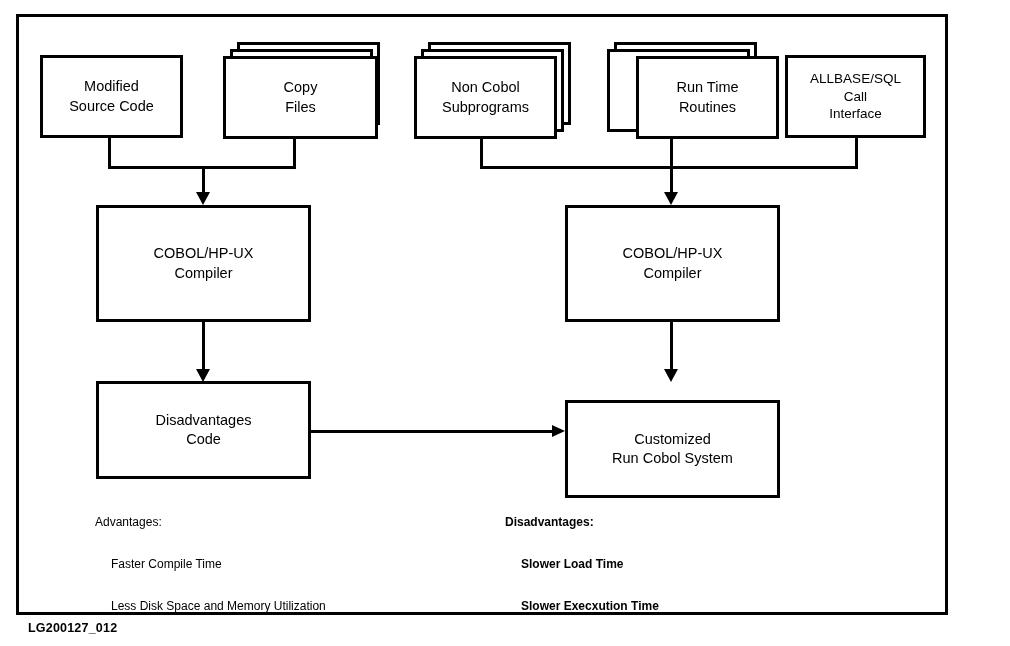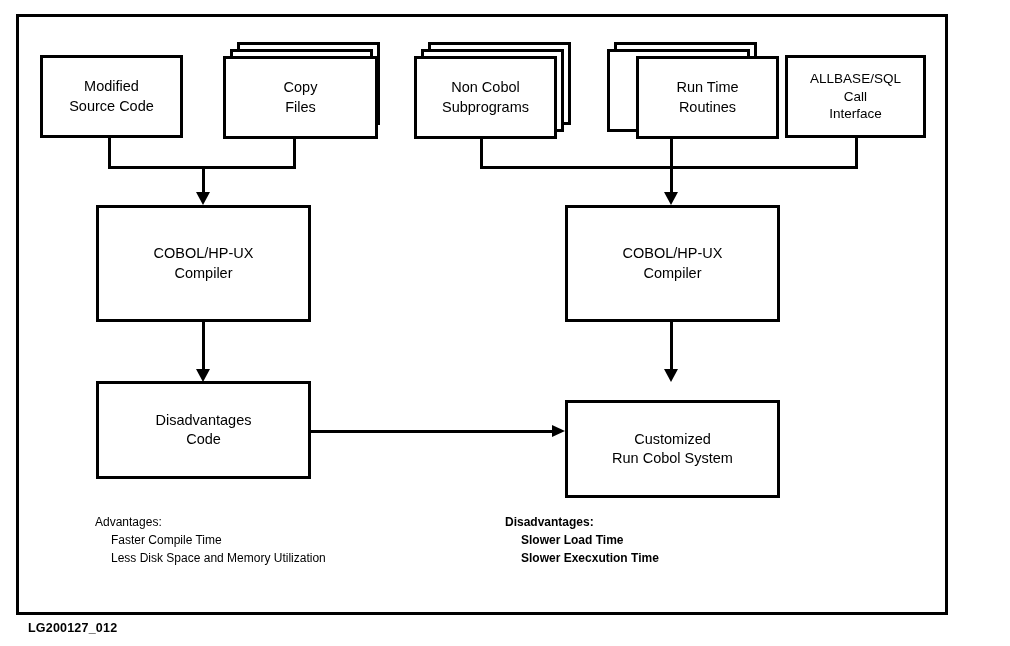--- a/index.html
+++ b/index.html
@@ -105,20 +105,21 @@
     position: absolute;
     font-size: 12px;
     line-height: 1.52;
     white-space: nowrap;
     z-index: 5;
   }
   .note .heading { display: block; }
   .note .item {
     display: block;
     padding-left: 16px;
+    margin-top: 24px;
   }
 
   
   .caption {
     position: absolute;
     left: 28px;
     top: 621px;
     font-size: 12.5px;
     letter-spacing: 0.2px;
     font-weight: bold;

